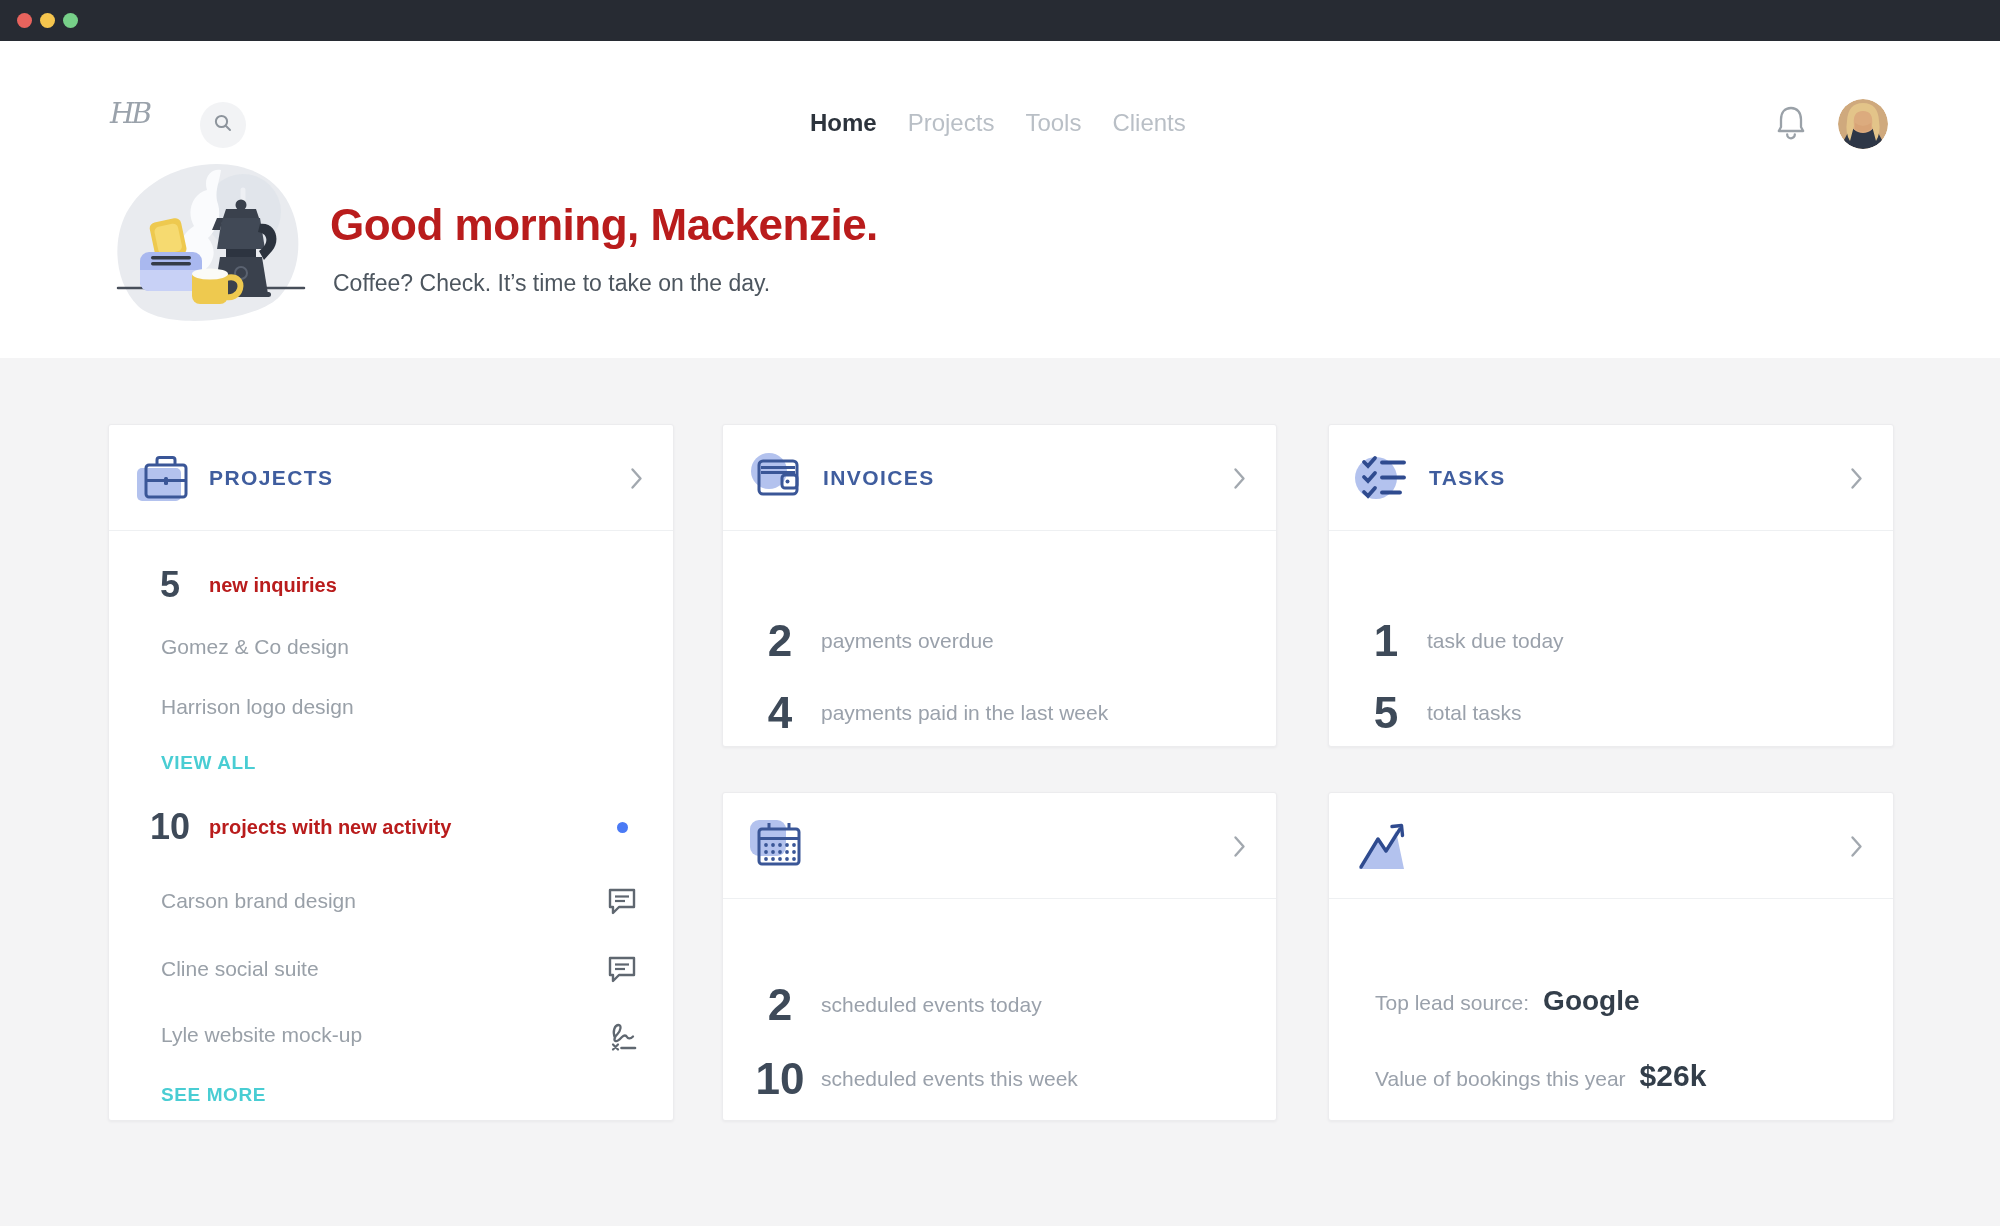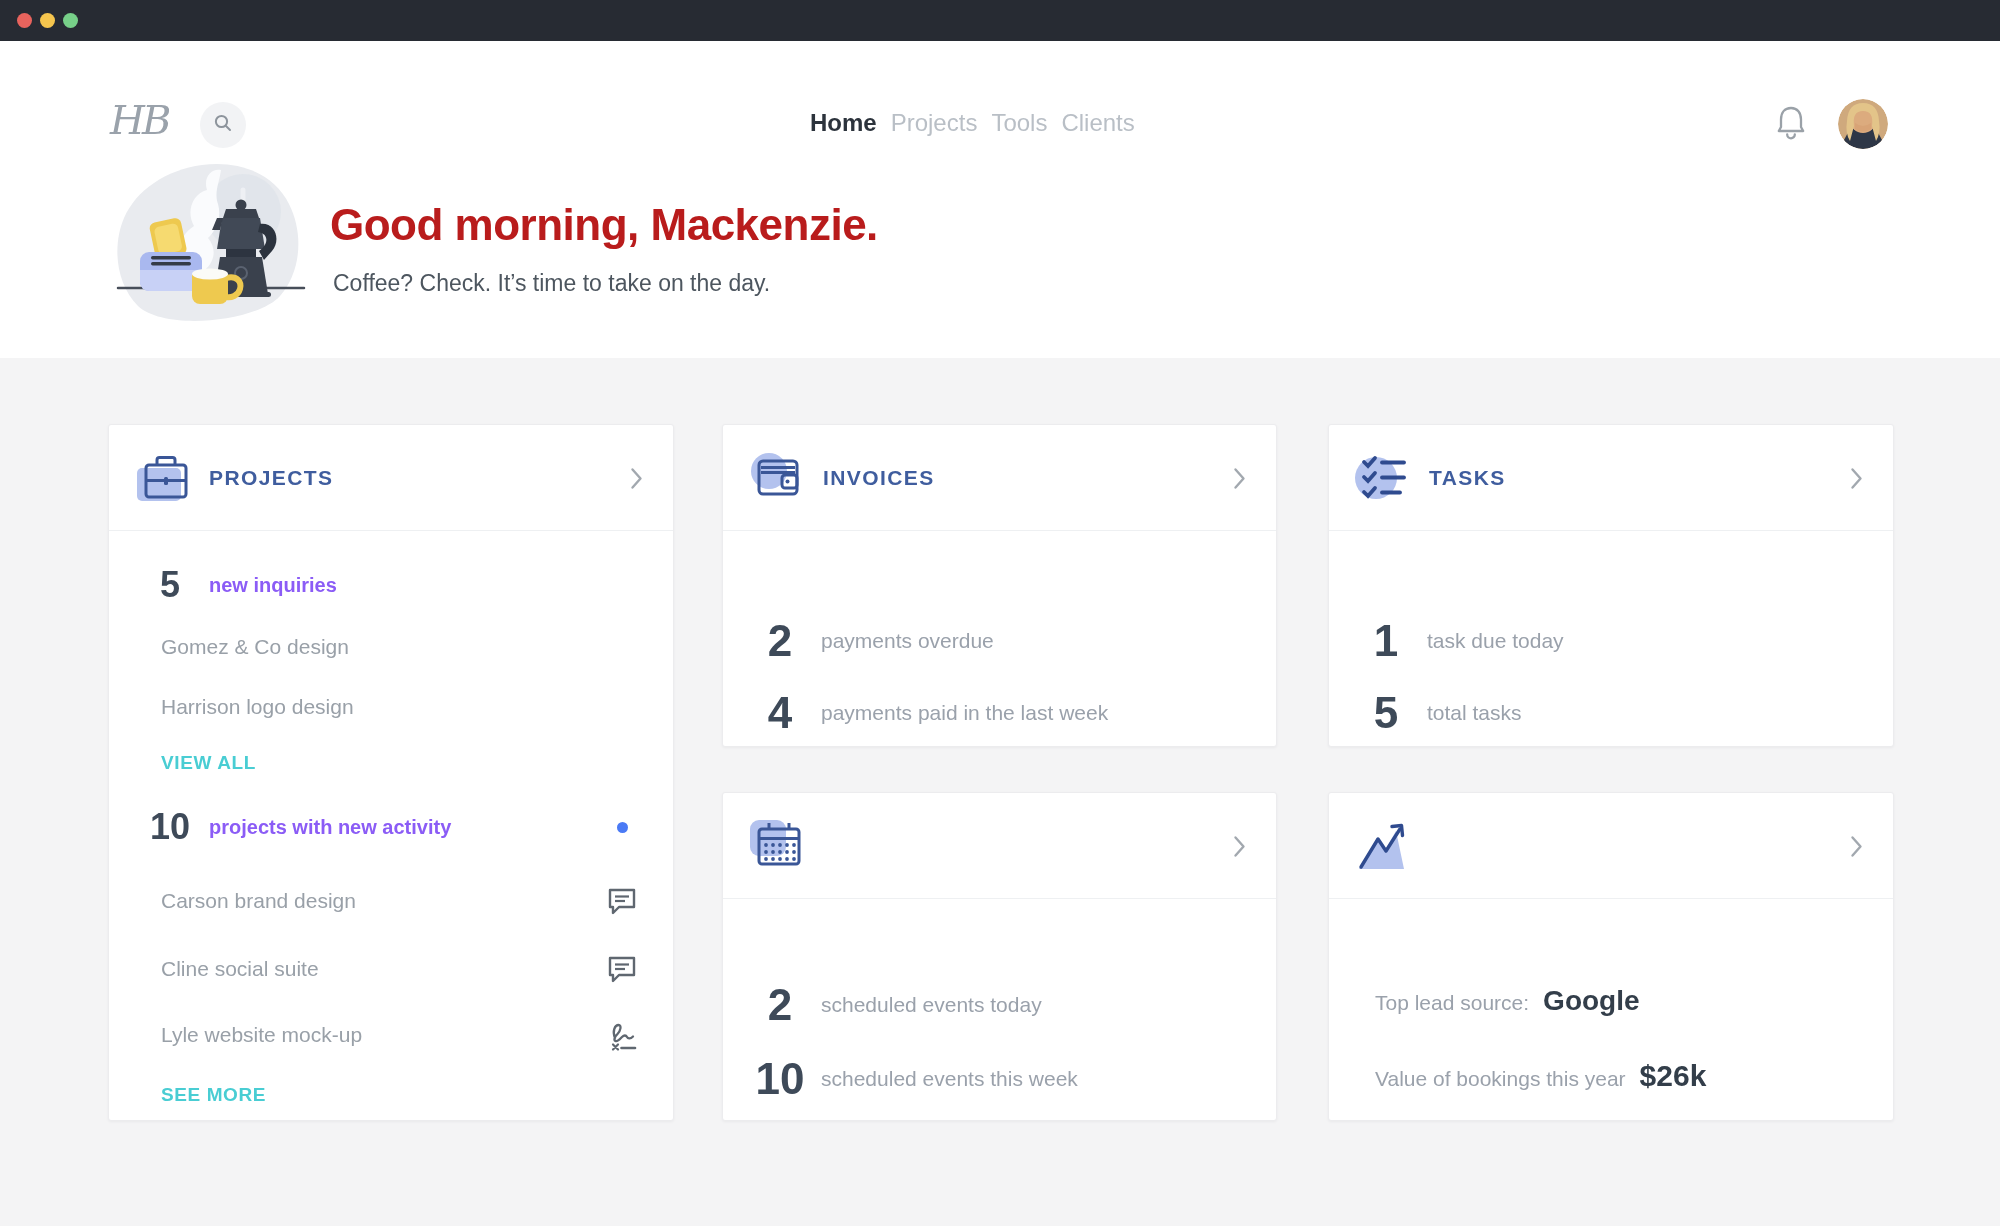--- a/index.html
+++ b/index.html
@@ -10,24 +10,24 @@
   
   .titlebar{position:absolute;left:0;top:0;width:2000px;height:41px;background:#272b33;}
   .tl{position:absolute;top:13px;width:15px;height:15px;border-radius:50%;}
   .tl.red{left:17px;background:#e8635d;}
   .tl.yellow{left:40px;background:#f5c54e;}
   .tl.green{left:63px;background:#77d089;}
 
   
   .topnav{position:absolute;left:0;top:41px;width:2000px;height:90px;background:#ffffff;}
   .logo{position:absolute;left:110px;top:56px;font-family:"DejaVu Serif",serif;font-style:italic;
-        font-size:40px;color:#9aa2ab;letter-spacing:-3px;}
+        font-size:28px;color:#9aa2ab;letter-spacing:-3px;}
   .searchbtn{position:absolute;left:200px;top:61px;width:46px;height:46px;border-radius:50%;
         background:#f2f3f5;display:flex;align-items:center;justify-content:center;}
-  .nav{position:absolute;left:810px;top:68px;display:flex;gap:14px;font-size:24px;color:#b9bfc6;}
+  .nav{position:absolute;left:810px;top:68px;display:flex;gap:31px;font-size:24px;color:#b9bfc6;}
   .nav .item{cursor:pointer;}
   .nav .item.active{color:#2c333c;font-weight:bold;}
   .bell{position:absolute;left:1776px;top:62px;}
   .avatar{position:absolute;left:1838px;top:58px;width:50px;height:50px;border-radius:50%;overflow:hidden;}
 
   
   .hero-illo{position:absolute;left:108px;top:146px;}
   .hero-title{position:absolute;left:330px;top:200px;font-size:44px;font-weight:bold;color:#b91c1c;letter-spacing:-0.5px;}
   .hero-sub{position:absolute;left:333px;top:270px;font-size:23px;color:#4d565f;}
 
@@ -39,21 +39,21 @@
         box-shadow:0 1px 3px rgba(40,45,60,0.05);}
   .card-head{position:absolute;left:0;top:0;width:100%;height:106px;border-bottom:1px solid #eef0f2;cursor:pointer;}
   .card-icon{position:absolute;left:26px;top:24px;width:58px;height:58px;}
   .card-title{position:absolute;left:100px;top:0;height:106px;display:flex;align-items:center;
         font-size:21px;font-weight:bold;letter-spacing:1.4px;color:#3f5d9e;}
   .chev{position:absolute;right:30px;top:42px;}
 
   .row{position:absolute;height:40px;display:flex;align-items:center;}
   .num-sm{position:absolute;left:30px;width:62px;text-align:center;font-size:36px;font-weight:bold;color:#3e4a59;line-height:40px;}
   .num-lg{position:absolute;left:24px;width:66px;text-align:center;font-size:44px;font-weight:bold;color:#3e4a59;line-height:46px;}
-  .lbl-bold{position:absolute;left:100px;font-size:20px;font-weight:bold;color:#8b5cf6;line-height:40px;}
+  .lbl-bold{position:absolute;left:100px;font-size:20px;font-weight:bold;color:#b91c1c;line-height:40px;}
   .lbl-grey{position:absolute;left:98px;font-size:21px;color:#9aa1ab;line-height:40px;white-space:nowrap;}
   .proj-name{position:absolute;left:52px;font-size:21px;color:#99a0a8;line-height:40px;cursor:pointer;}
   .tealink{position:absolute;left:52px;font-size:19px;font-weight:bold;letter-spacing:0.6px;color:#49cdd3;line-height:40px;cursor:pointer;}
   .bluedot{position:absolute;left:508px;top:15px;width:11px;height:11px;border-radius:50%;background:#4a7af5;}
   .row-icon{position:absolute;left:498px;top:6px;}
 
   .rep-row{position:absolute;left:46px;height:44px;display:flex;align-items:baseline;gap:14px;}
   .rep-lbl{font-size:21px;color:#9aa1ab;}
   .rep-val{font-size:28px;font-weight:bold;color:#333e4a;}
 </style>

